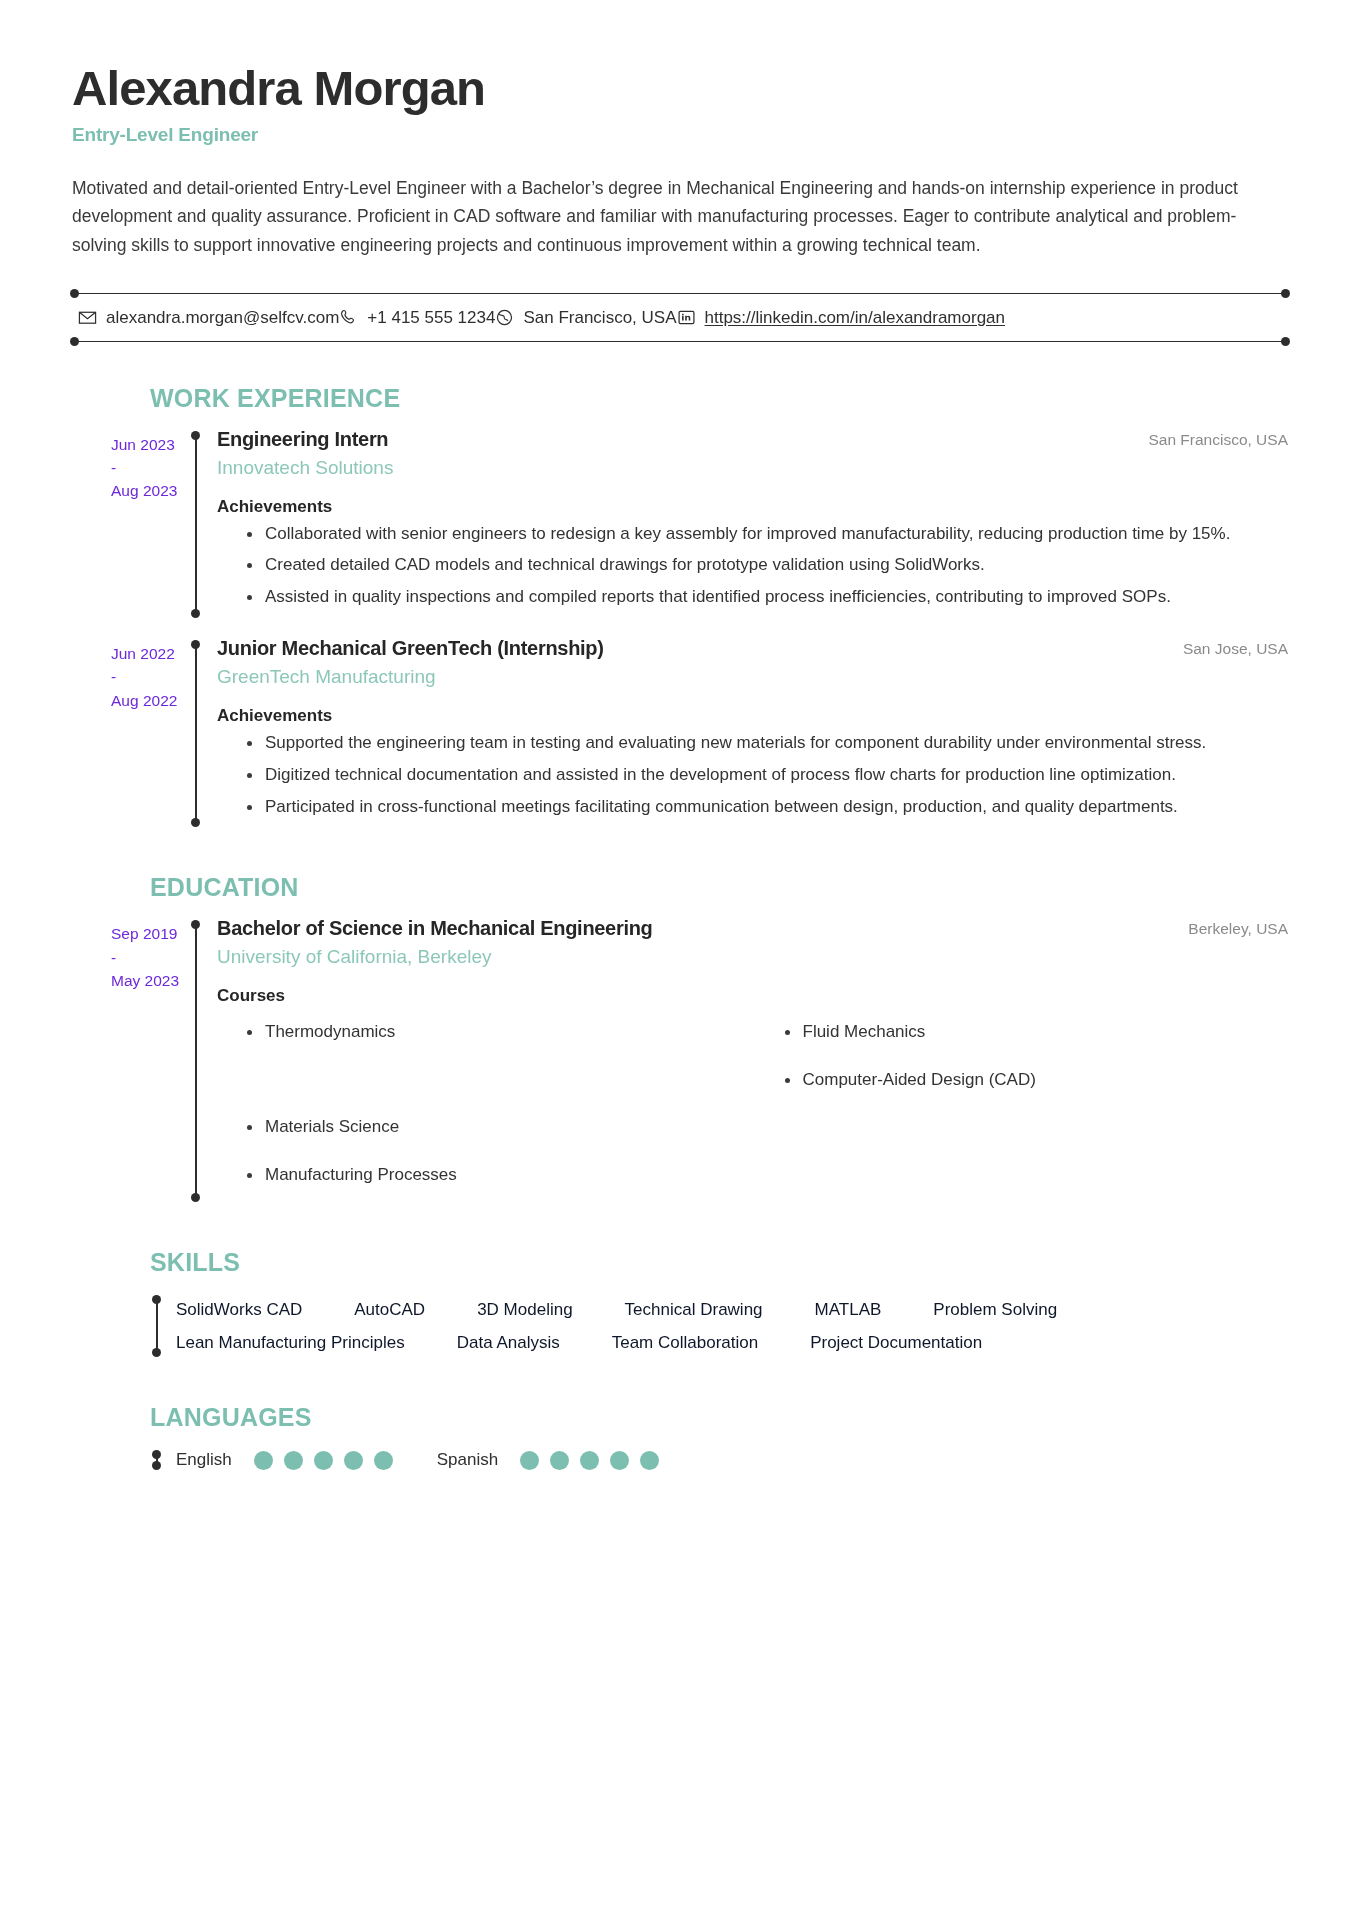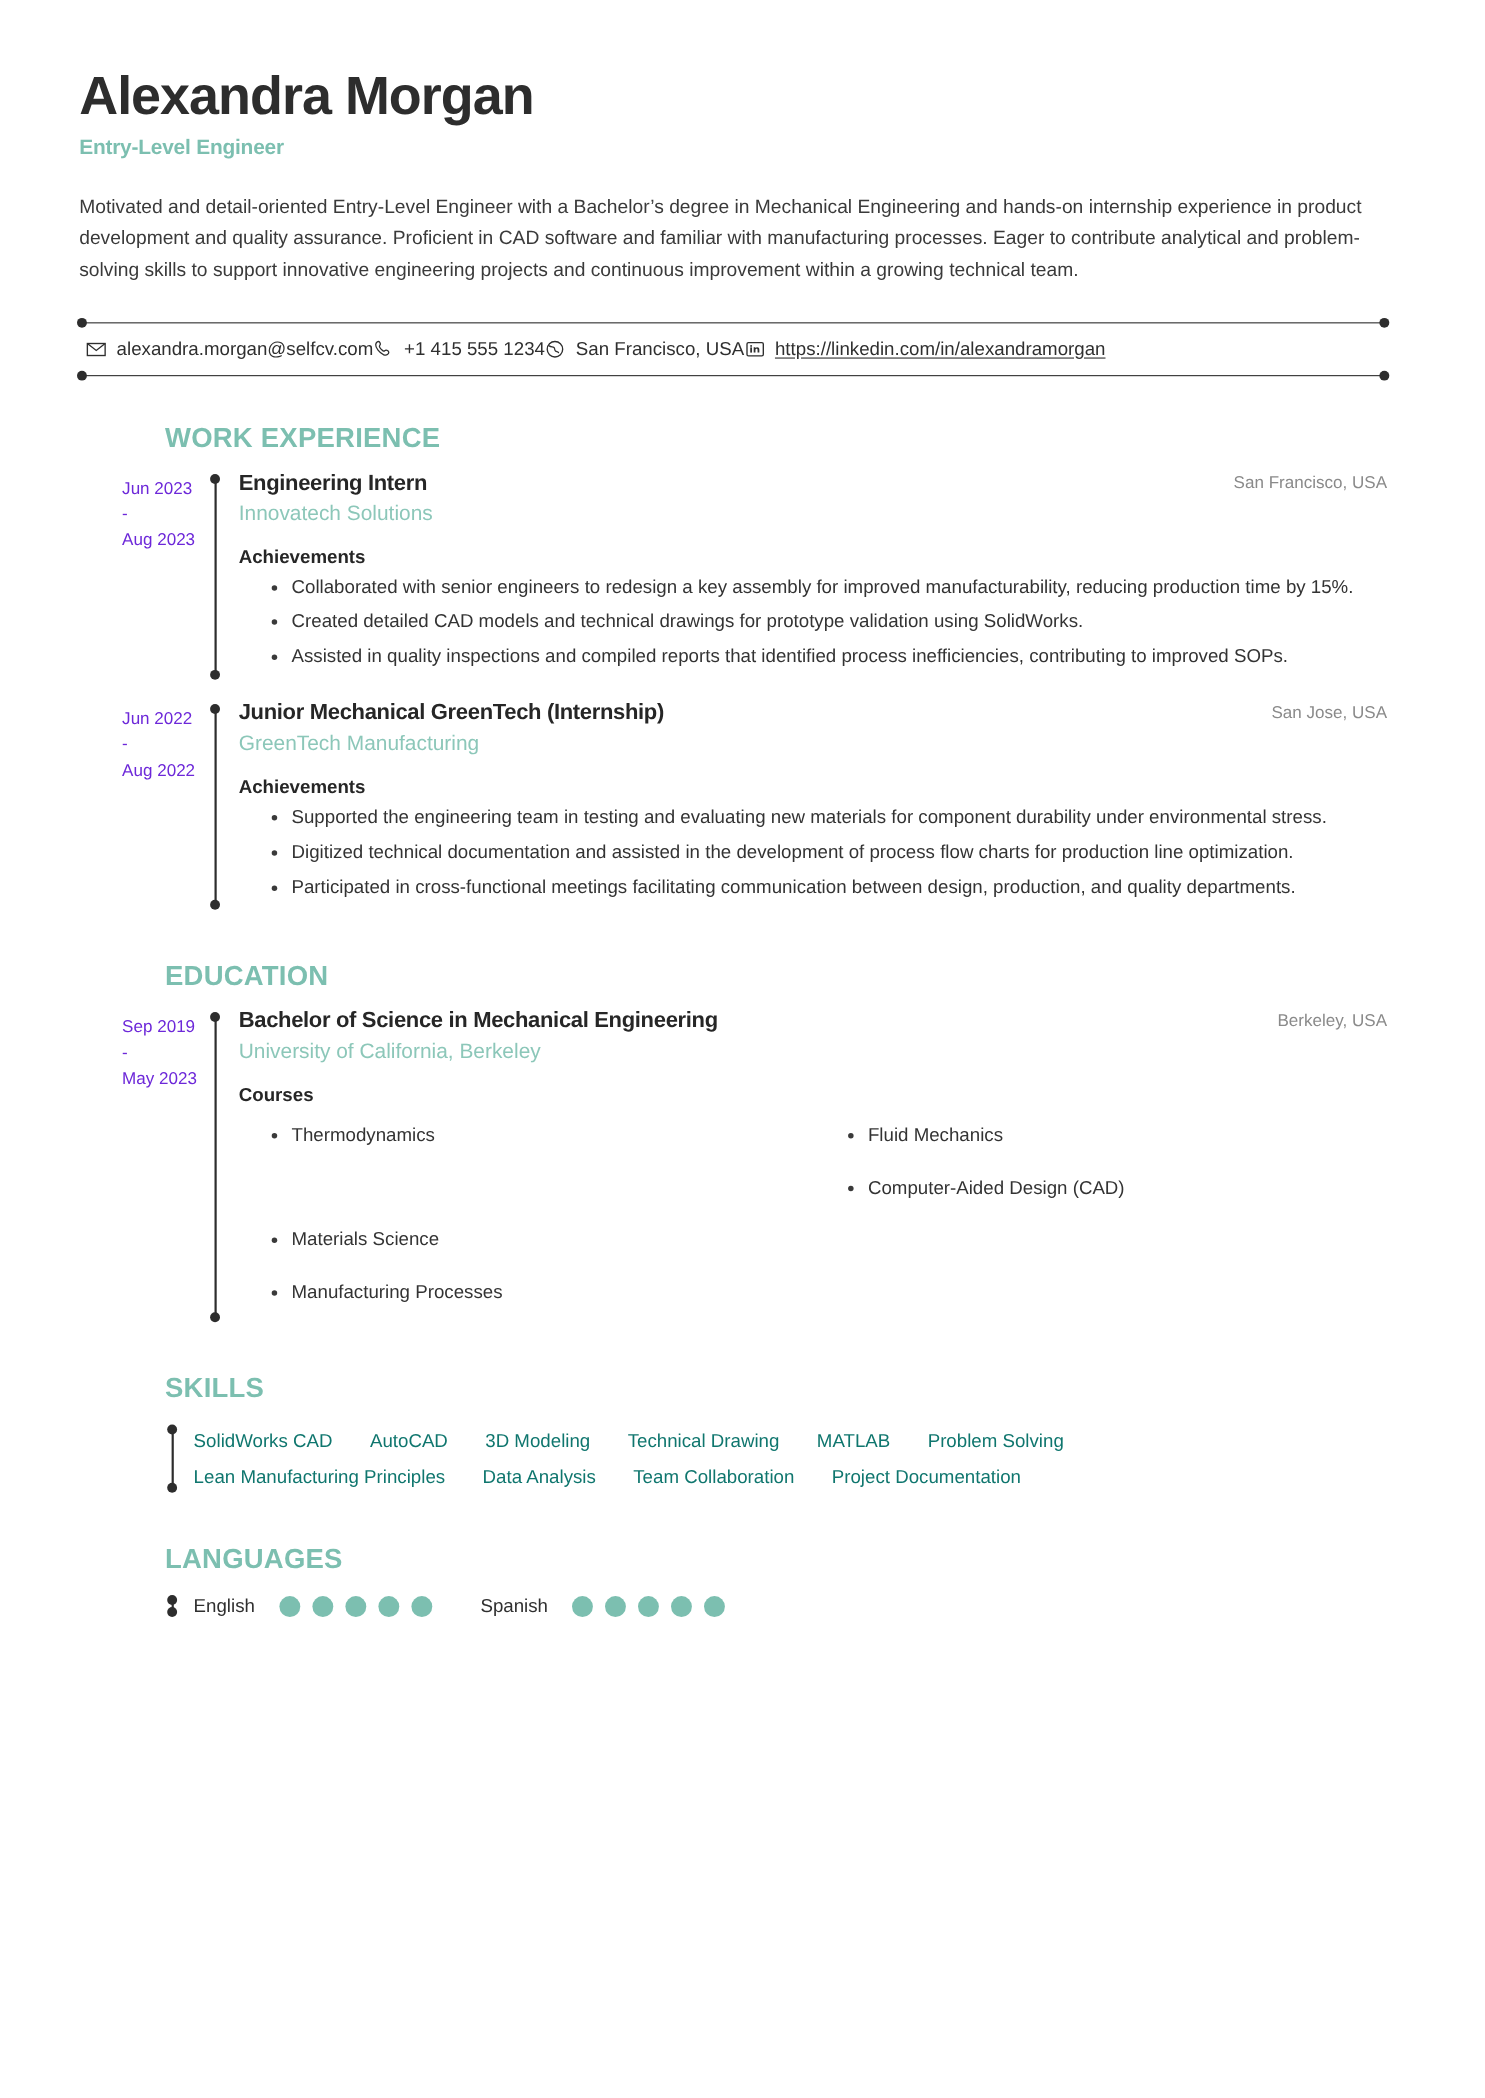--- a/index.html
+++ b/index.html
@@ -13,21 +13,21 @@
     font-family: "Liberation Sans", sans-serif;
     color: #2b2b2b;
     -webkit-font-smoothing: antialiased;
   }
 
   .page {
     position: relative;
     width: 1350px;
     height: 1636px;
     box-sizing: border-box;
-    padding: 62px 89px 0 72px;
+    padding: 62px 62px 0 72px;
     background: #ffffff;
   }
 
   
   .name {
     font-size: 49px;
     font-weight: 700;
     letter-spacing: -0.9px;
     color: #2d2d2d;
     line-height: 1.08;
@@ -250,23 +250,23 @@
   
   .simple-entry {
     display: flex;
     align-items: stretch;
   }
   .simple-entry .timeline { margin-right: 12px; }
   .skills-body { flex: 1 1 auto; padding: 2px 0 2px 0; }
   .skills-row {
     display: flex;
     flex-wrap: wrap;
-    gap: 8px 34px;
+    gap: 8px 52px;
     font-size: 17px;
-    color: #0f766e;
+    color: #0f172a;
     line-height: 1.95;
   }
   .skill { white-space: nowrap; }
 
   
   .lang-body {
     display: flex;
     align-items: center;
     gap: 44px;
     padding: 4px 0;

